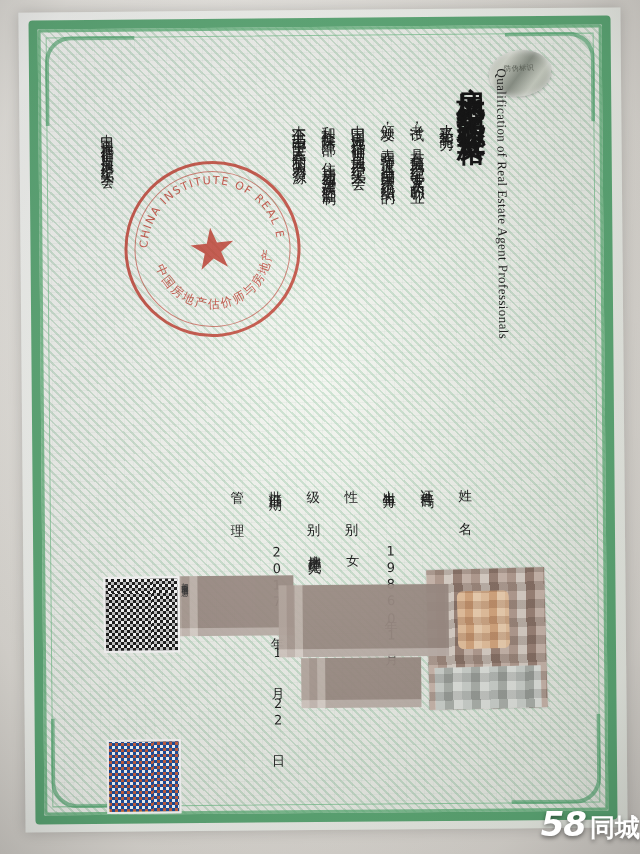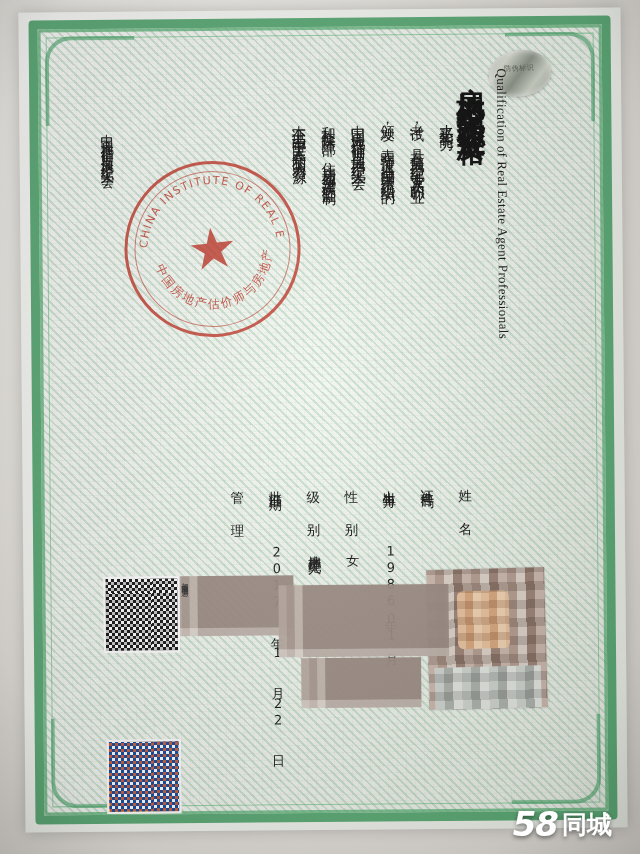--- a/index.html
+++ b/index.html
@@ -327,24 +327,24 @@
   #qr-top-caption { left: 156px; top: 566px; height: 70px; }
 
   
   #redact-1 { left: 150px; top: 565px; width: 120px; height: 60px; }
   #redact-2 { left: 255px; top: 575px; width: 170px; height: 72px; }
   #redact-3 { right: 205px; top: 648px; width: 120px; height: 50px; }
 
   
   #watermark {
     position: absolute;
-    right: 28px;
+    right: 0;
     bottom: 10px;
     display: flex;
-    align-items: center;
+    align-items: flex-end;
     gap: 4px;
   }
   #watermark .num {
     font-family: "DejaVu Sans", sans-serif;
     font-size: 34px;
     font-weight: bold;
     font-style: italic;
     color: #ffffff;
     text-shadow: 0 2px 4px rgba(0,0,0,.45);
     letter-spacing: -1px;

